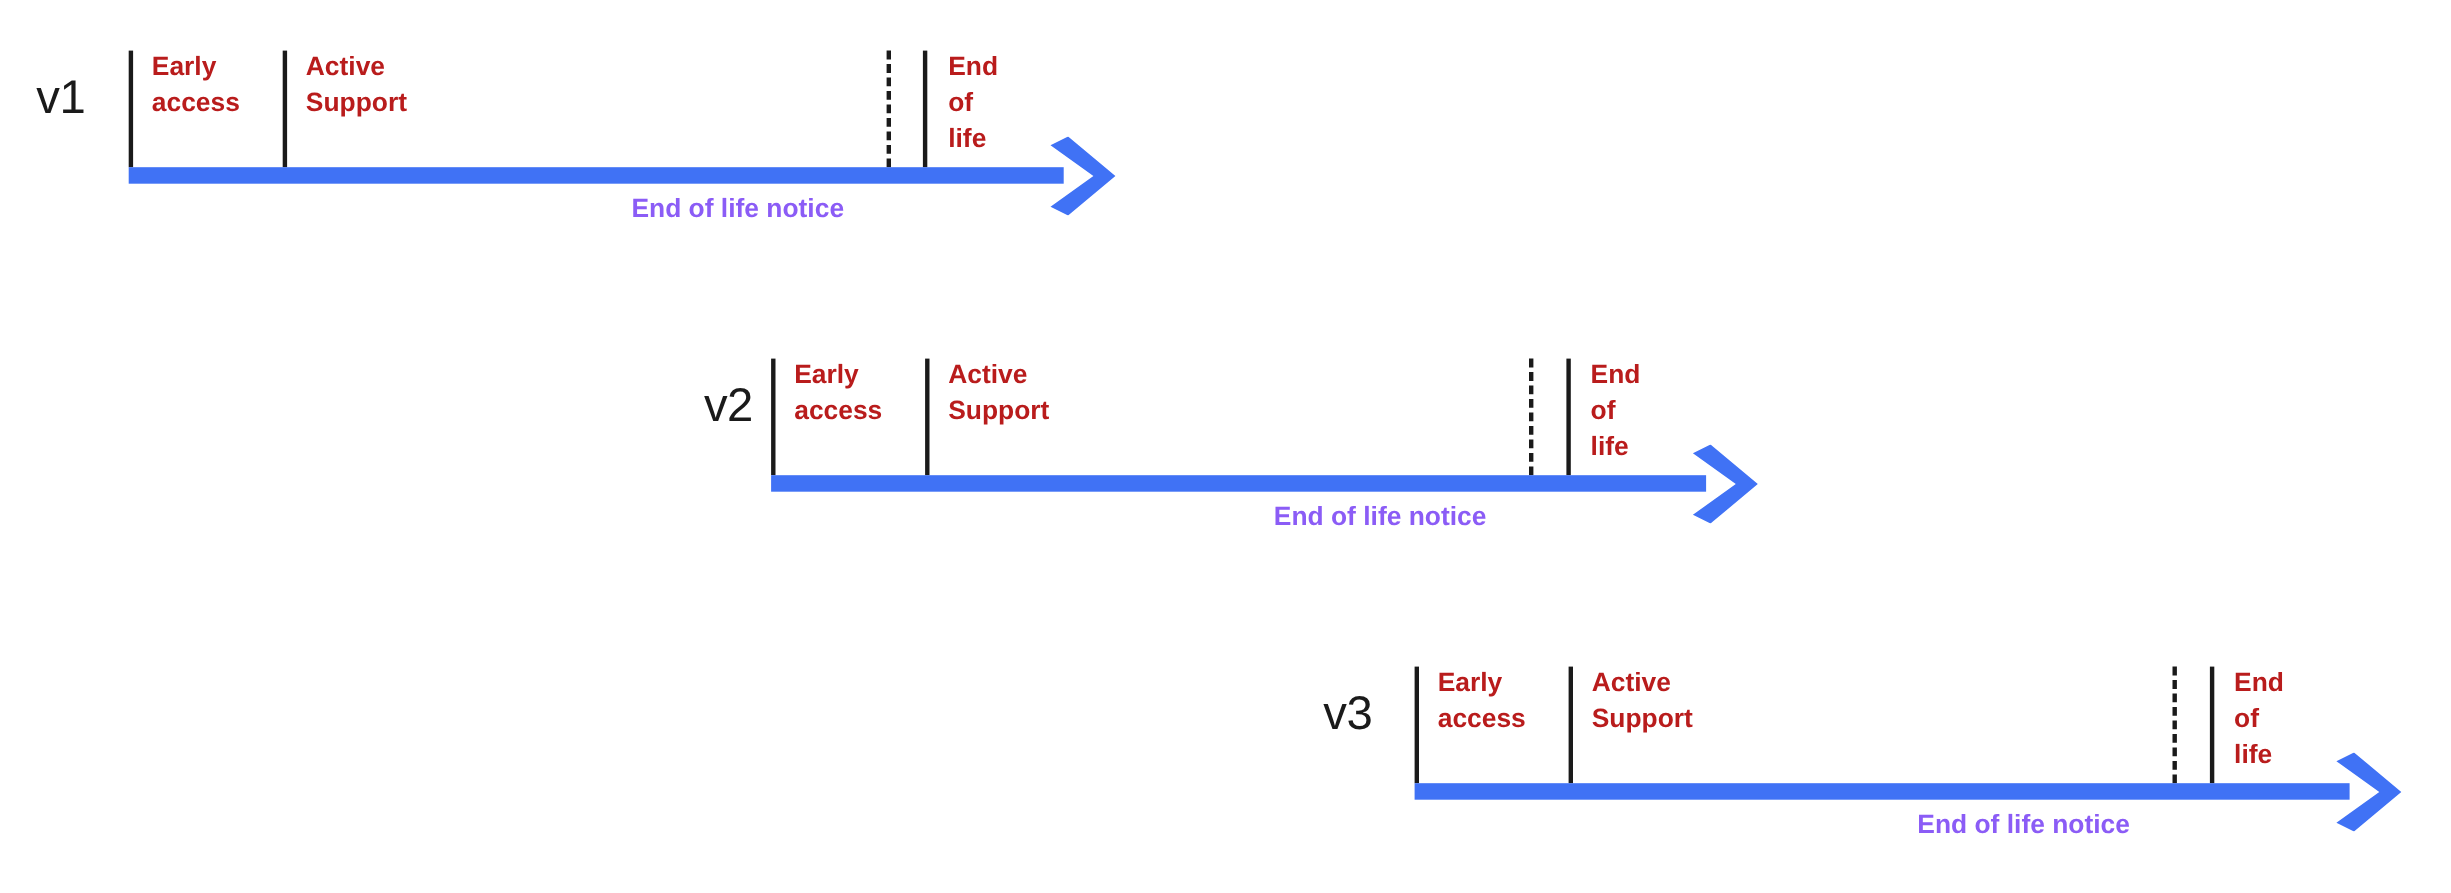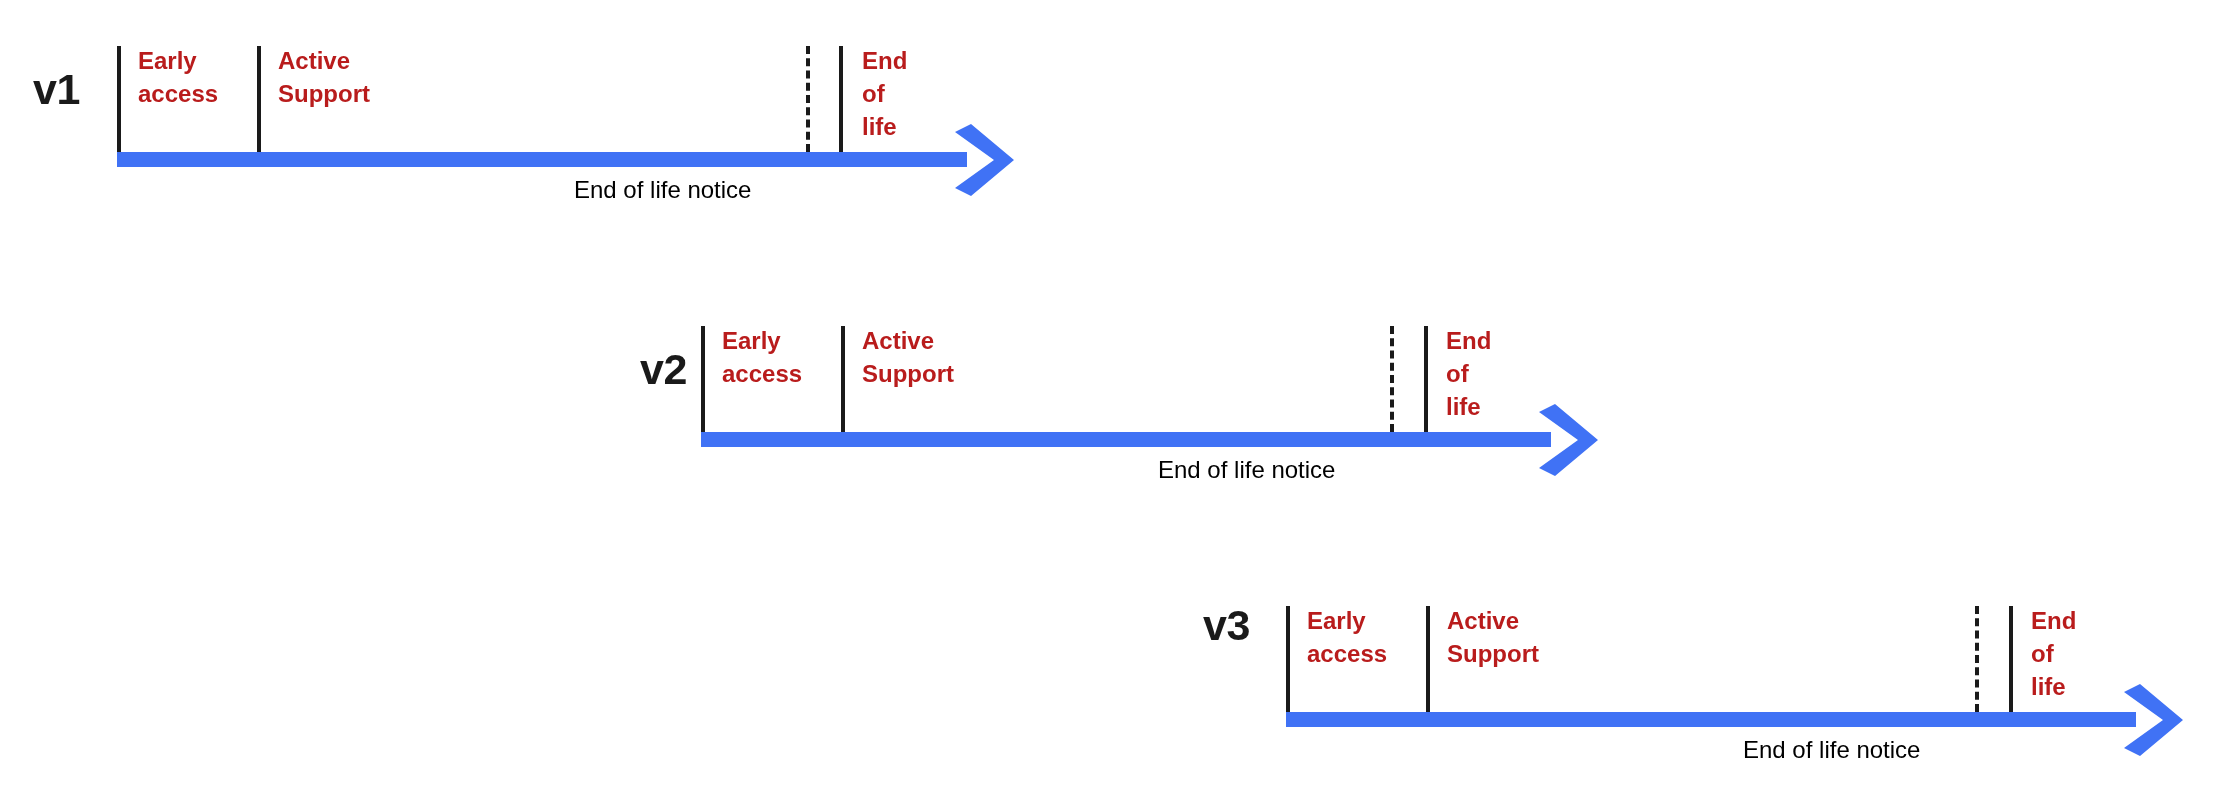--- a/index.html
+++ b/index.html
@@ -23,21 +23,21 @@
   
   .timeline-row {
     position: absolute;
     left: 0;
     top: 0;
   }
 
   .version-label {
     position: absolute;
     font-size: 43px;
-    font-weight: 700;
+    font-weight: 400;
     color: #1a1a1a;
     letter-spacing: -0.5px;
     line-height: 1;
     white-space: nowrap;
   }
 
   
   .phase-line {
     position: absolute;
     width: 4px;
@@ -67,22 +67,22 @@
   }
   .arrow-head {
     position: absolute;
     display: block;
   }
 
   
   .notice-label {
     position: absolute;
     font-size: 24px;
-    font-weight: 400;
-    color: #000000;
+    font-weight: 700;
+    color: #8b5cf6;
     line-height: 28px;
     white-space: nowrap;
   }
 </style>
 </head>
 <body>
 
 <div id="diagram" style="width: 2228px; height: 812px; background: rgb(255, 255, 255);">
     <div class="timeline-row">
       <div class="version-label" style="left: 33px; top: 68px;">v1</div>
@@ -110,21 +110,21 @@
 access</div>
       <div class="phase-label" style="left: 862px; top: 324px;">Active Support</div>
       <div class="phase-label" style="left: 1446px; top: 324px;">End of life</div>
       <div class="arrow-bar" style="left: 701px; top: 432px; width: 850px; background: rgb(64, 114, 245);"></div>
       <svg class="arrow-head" width="68" height="72" viewBox="0 0 68 72" style="left: 1533px; top: 403.5px;">
         <path d="M 6 8 L 22 0 L 65 36 L 22 72 L 6 64 L 45 36 Z" fill="#4072F5"></path>
       </svg>
       <div class="notice-label" style="left: 1158px; top: 456px;">End of life notice</div>
     </div>
     <div class="timeline-row">
-      <div class="version-label" style="left: 1203px; top: 604px;">v3</div>
+      <div class="version-label" style="left: 1203px; top: 628px;">v3</div>
       <div class="phase-line" style="left: 1286px; top: 606px; height: 106px;"></div>
       <div class="phase-line" style="left: 1426px; top: 606px; height: 106px;"></div>
       <div class="phase-line dashed" style="left: 1975px; top: 606px; height: 106px;"></div>
       <div class="phase-line" style="left: 2009px; top: 606px; height: 106px;"></div>
       <div class="phase-label" style="left: 1307px; top: 604px;">Early
 access</div>
       <div class="phase-label" style="left: 1447px; top: 604px;">Active Support</div>
       <div class="phase-label" style="left: 2031px; top: 604px;">End of life</div>
       <div class="arrow-bar" style="left: 1286px; top: 712px; width: 850px; background: rgb(64, 114, 245);"></div>
       <svg class="arrow-head" width="68" height="72" viewBox="0 0 68 72" style="left: 2118px; top: 683.5px;">

